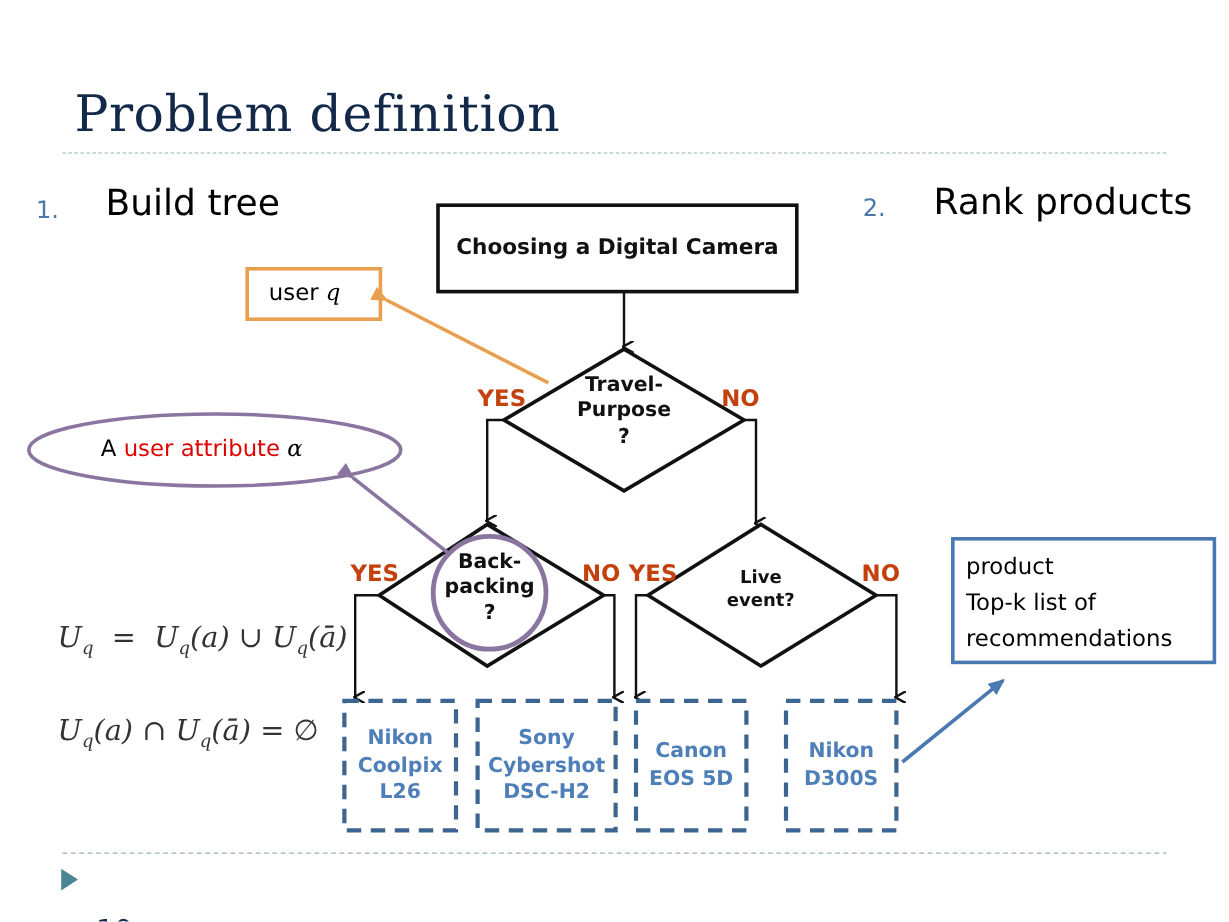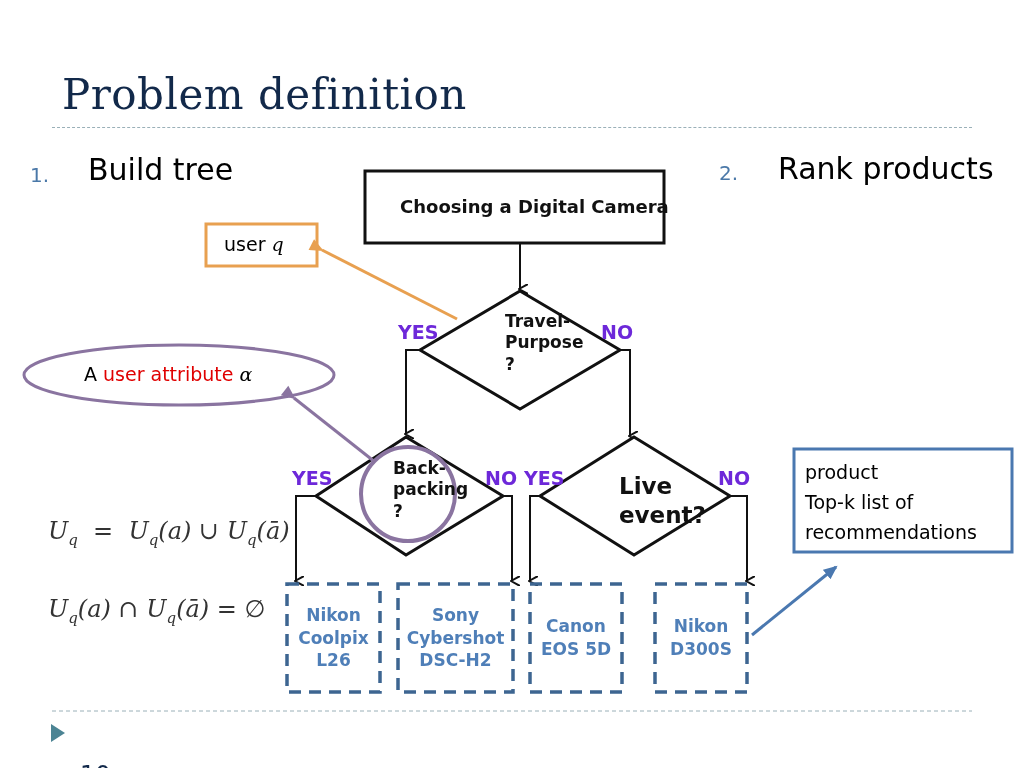--- a/index.html
+++ b/index.html
@@ -4,25 +4,25 @@
 <style>
   html, body { margin:0; padding:0; }
   body { width:1024px; height:768px; background:#ffffff; position:relative; overflow:hidden;
          font-family:"DejaVu Sans", sans-serif; }
   .title { position:absolute; left:62px; top:70px; font-family:"DejaVu Serif", serif;
            font-size:42px; color:#12294a; letter-spacing:0.5px; }
   .rule { position:absolute; left:52px; width:920px; border-top:1px dashed #9ab0b8; height:0; }
   .num { position:absolute; font-size:20px; color:#4a78a8; }
   .heading { position:absolute; font-size:30px; color:#000; }
   svg.diagram { position:absolute; left:0; top:0; width:1024px; height:768px; }
-  .node-label { position:absolute; font-weight:bold; color:#111;
-                font-family:"DejaVu Sans", sans-serif; line-height:1.25;margin-left:35px; }
+  .node-label { position:absolute; text-align:center; font-weight:bold; color:#111;
+                font-family:"DejaVu Sans", sans-serif; line-height:1.25; }
   .leaf-label { position:absolute; text-align:center; font-weight:bold; color:#4f7fb8;
                 font-size:17px; line-height:1.35; display:flex; align-items:center; justify-content:center; }
-  .branch { position:absolute; font-weight:bold; font-size:19px; color:#6d28d9; }
+  .branch { position:absolute; font-weight:bold; font-size:19px; color:#c2410c; }
   .note { position:absolute; font-size:19px; color:#000; }
   .math { font-family:"DejaVu Serif", serif; font-style:italic; }
   .formula { position:absolute; font-family:"DejaVu Serif", serif; font-style:italic; font-size:24px; color:#333;margin-left:28px; }
   .footer-arrow { position:absolute; left:51px; top:724px; width:0; height:0;
                   border-top:9px solid transparent; border-bottom:9px solid transparent; border-left:14px solid #4c8494; }
   .page-num { position:absolute; left:80px; top:721px; font-size:24px; color:#12294a;margin-top:40px; }
 </style>
 </head>
 <body>
 
@@ -94,21 +94,21 @@
 <div class="branch" style="left:601px; top:321px;">NO</div>
 
 <div class="node-label" style="left:358px; top:458px; width:100px; font-size:17px;">
   <div>Back-</div>
   <div>packing</div>
   <div>?</div>
 </div>
 <div class="branch" style="left:292px; top:467px;">YES</div>
 <div class="branch" style="left:485px; top:467px;">NO</div>
 
-<div class="node-label" style="left:584px; top:472px; width:100px; font-size:23px;">
+<div class="node-label" style="left:584px; top:472px; width:100px; font-size:15px;">
   <div>Live</div>
   <div>event?</div>
 </div>
 <div class="branch" style="left:524px; top:467px;">YES</div>
 <div class="branch" style="left:718px; top:467px;">NO</div>
 
 <div class="leaf-label" style="left:287px; top:584px; width:93px; height:108px;">
   <div>
       <div>Nikon</div>
   <div>Coolpix</div>

